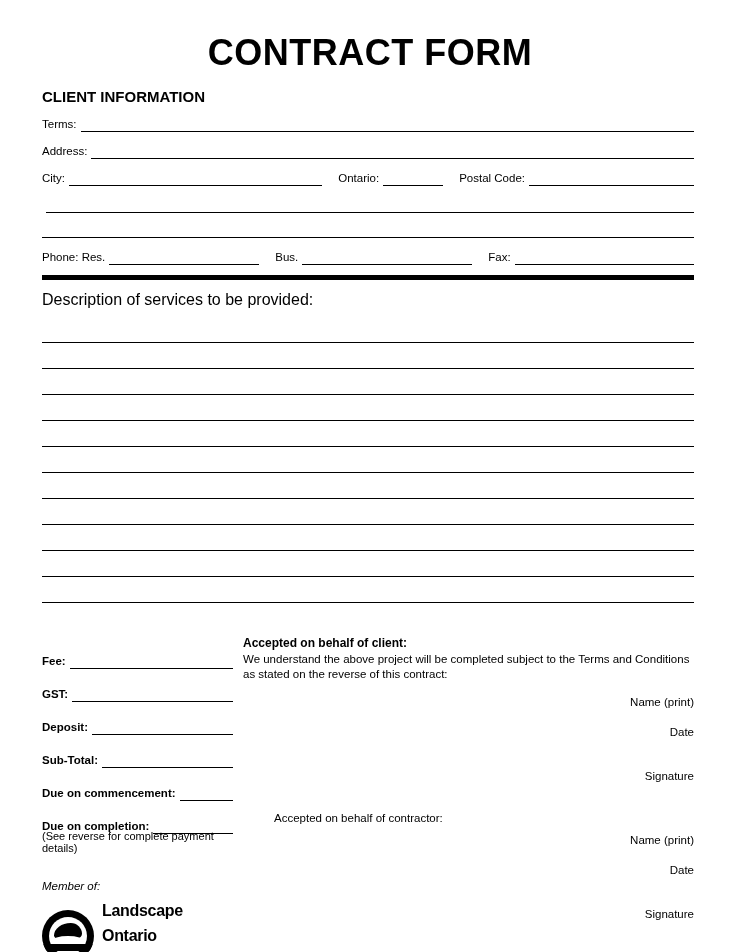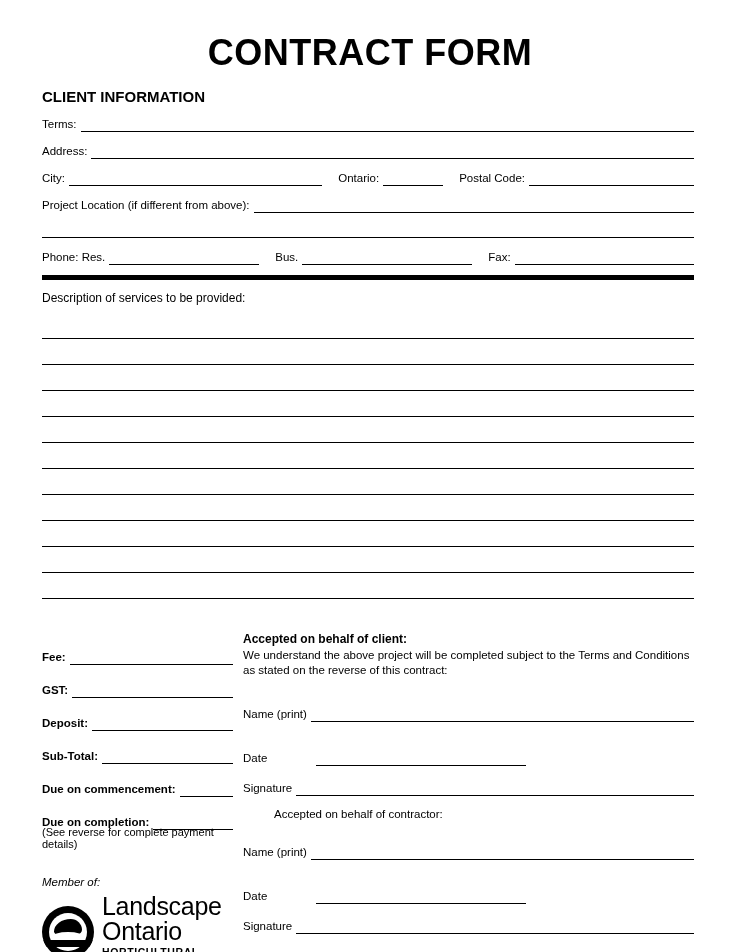--- a/index.html
+++ b/index.html
@@ -69,21 +69,21 @@
   }
 
   
   .heavy-rule {
     margin: 10px 42px 0 42px;
     border-bottom: 5px solid #000;
   }
 
   
   .desc-label {
-    font-size: 12px;
+    font-size: 16px;
     margin: 11px 0 0 42px;
   }
   .desc-lines { margin: 8px 42px 0 42px; }
   .desc-lines .rule-full { height: 26px; }
 
   
   .bottom {
     display: flex;
     margin: 33px 42px 0 42px;
   }
@@ -111,20 +111,21 @@
   .accept-text {
     font-size: 11.5px;
     line-height: 15px;
     margin-bottom: 14px;
   }
   .sig-row {
     display: flex;
     align-items: flex-end;
     font-size: 11.5px;
     height: 30px;
+    flex-direction: column;
   }
   .sig-row.tall { height: 44px; gap: 45px; }
   .plain-line {
     font-size: 11.5px;
     margin-bottom: 10px;
     margin-left: 31px;
   }
 
   
   .member-of {
@@ -167,22 +168,22 @@
   }
   .logo-mark .hill {
     position: absolute;
     left: 10px; top: 26px;
     width: 32px; height: 10px;
     background: #fff;
     border-radius: 50% 50% 0 0;
   }
   .logo-text { margin-left: 8px; }
   .logo-name {
-    font-size: 25px;
-    font-weight: normal;
+    font-size: 16px;
+    font-weight: bold;
     line-height: 25px;
     letter-spacing: -0.3px;
   }
   .logo-sub {
     font-size: 10.5px;
     font-weight: bold;
     letter-spacing: 0.6px;
     margin-top: 2px;
   }
 </style>
@@ -212,21 +213,20 @@
       <span class="rule"></span>
       <span class="gap14"></span>
       <span class="lbl">Ontario:</span>
       <span class="rule fixed-60"></span>
       <span class="gap14"></span>
       <span class="lbl">Postal Code:</span>
       <span class="rule fixed-165"></span>
     </div>
 
     <div class="row">
-      <span class="lbl">Project Location (if different from above):</span>
       <span class="rule"></span>
     </div>
 
     <div class="rule-full"></div>
 
     <div class="row">
       <span class="lbl">Phone: Res.</span>
       <span class="rule fixed-150"></span>
       <span class="gap14"></span>
       <span class="lbl">Bus.</span>

